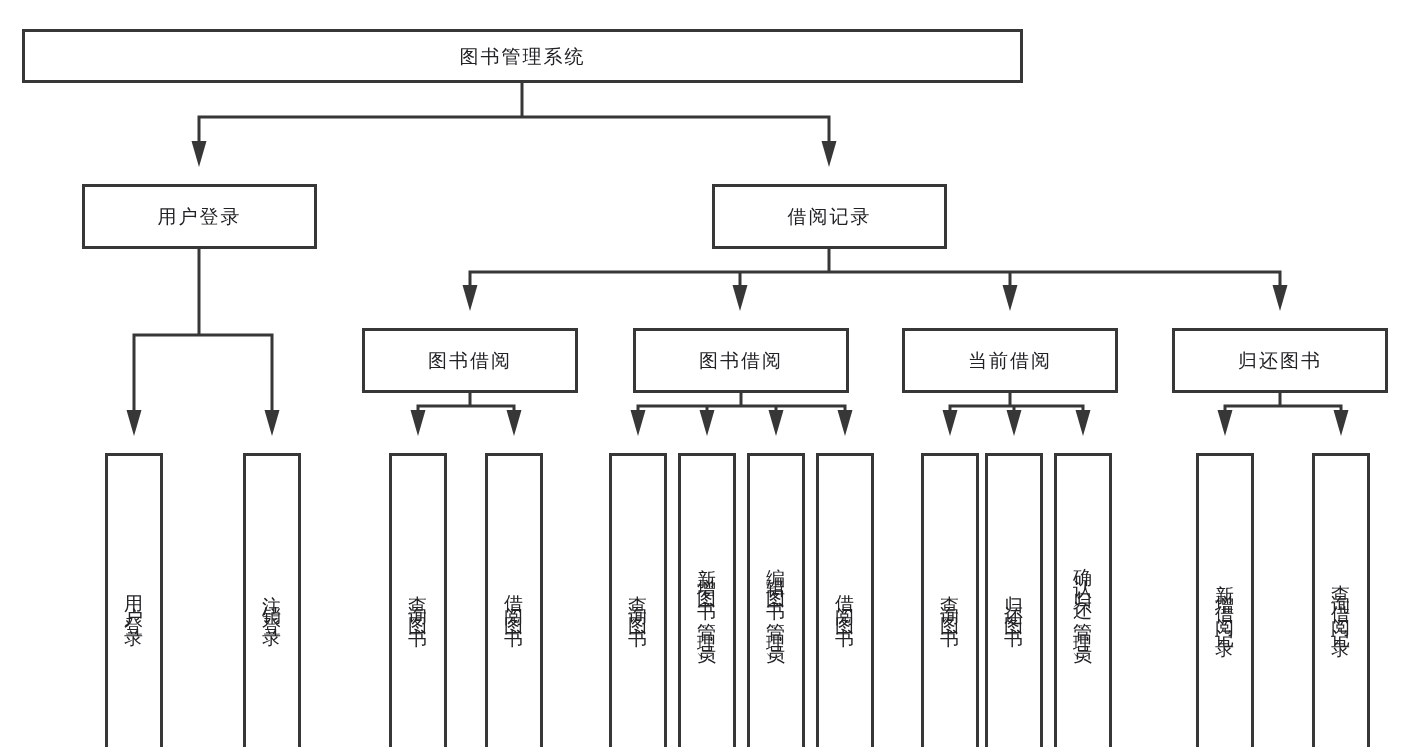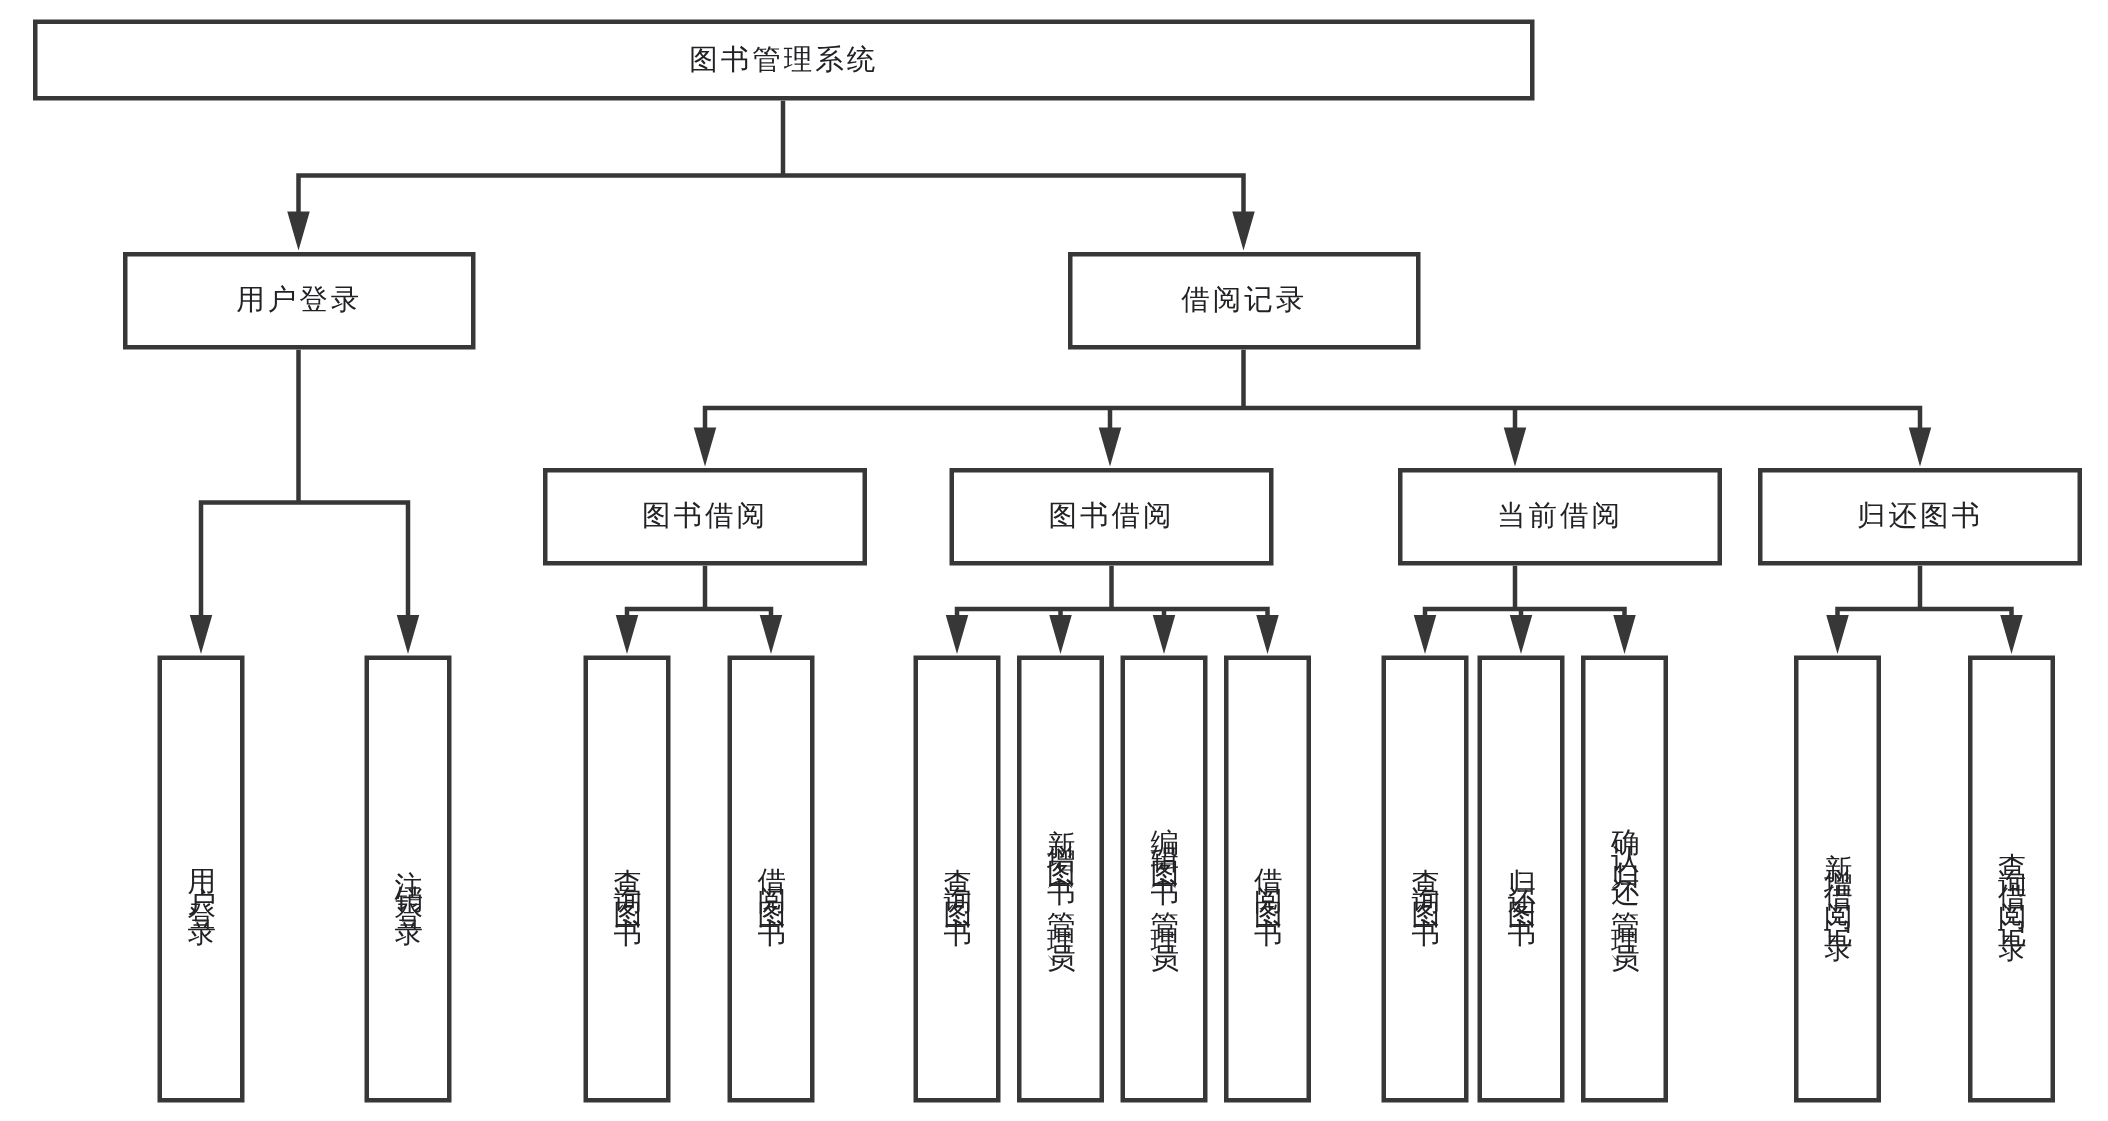--- a/index.html
+++ b/index.html
@@ -4,32 +4,32 @@
 <style>
   html,body{margin:0;padding:0;background:#ffffff;}
   .stage{
     position:relative;width:1405px;height:747px;background:#ffffff;overflow:hidden;
     font-family:"Liberation Sans","DejaVu Sans",sans-serif;color:#222226;
   }
   .wires{position:absolute;left:0;top:0;width:1405px;height:747px;z-index:1;}
   .node{
     position:absolute;box-sizing:border-box;background:#ffffff;border:3px solid #373737;
     display:flex;align-items:center;justify-content:center;
-    font-size:19px;letter-spacing:2px;z-index:2;line-height:1;
+    font-size:19px;letter-spacing:2px;z-index:2;line-height:1;margin-top:16px;
   }
   .leaf{
     writing-mode:vertical-rl;text-orientation:mixed;
     letter-spacing:11px;font-size:19px;
   }
   
   .n-root{left:22px;top:13px;width:1001px;height:54px;}
   .n-l2a{left:82px;top:168px;width:235px;height:65px;}
   .n-l2b{left:712px;top:168px;width:235px;height:65px;}
   .n-l3{top:312px;height:65px;width:216px;}
-  .n-l3a{left:362px;} .n-l3b{left:633px;} .n-l3c{left:932px;text-align:center;} .n-l3d{left:1172px;}
+  .n-l3a{left:362px;} .n-l3b{left:633px;} .n-l3c{left:902px;text-align:center;} .n-l3d{left:1172px;}
   .leaf{top:437px;height:298px;width:58px;}
   .lf1{left:105px;}  .lf2{left:243px;}
   .lf3{left:389px;}  .lf4{left:485px;}
   .lf5{left:609px;}  .lf6{left:678px;} .lf7{left:747px;} .lf8{left:816px;}
   .lf9{left:921px;}  .lf10{left:985px;} .lf11{left:1054px;}
   .lf12{left:1196px;} .lf13{left:1312px;}
   .watermark{
     position:absolute;left:1183px;top:715px;z-index:3;
     font-size:19px;letter-spacing:0.5px;color:rgba(150,150,150,0.8);white-space:nowrap;
   }

